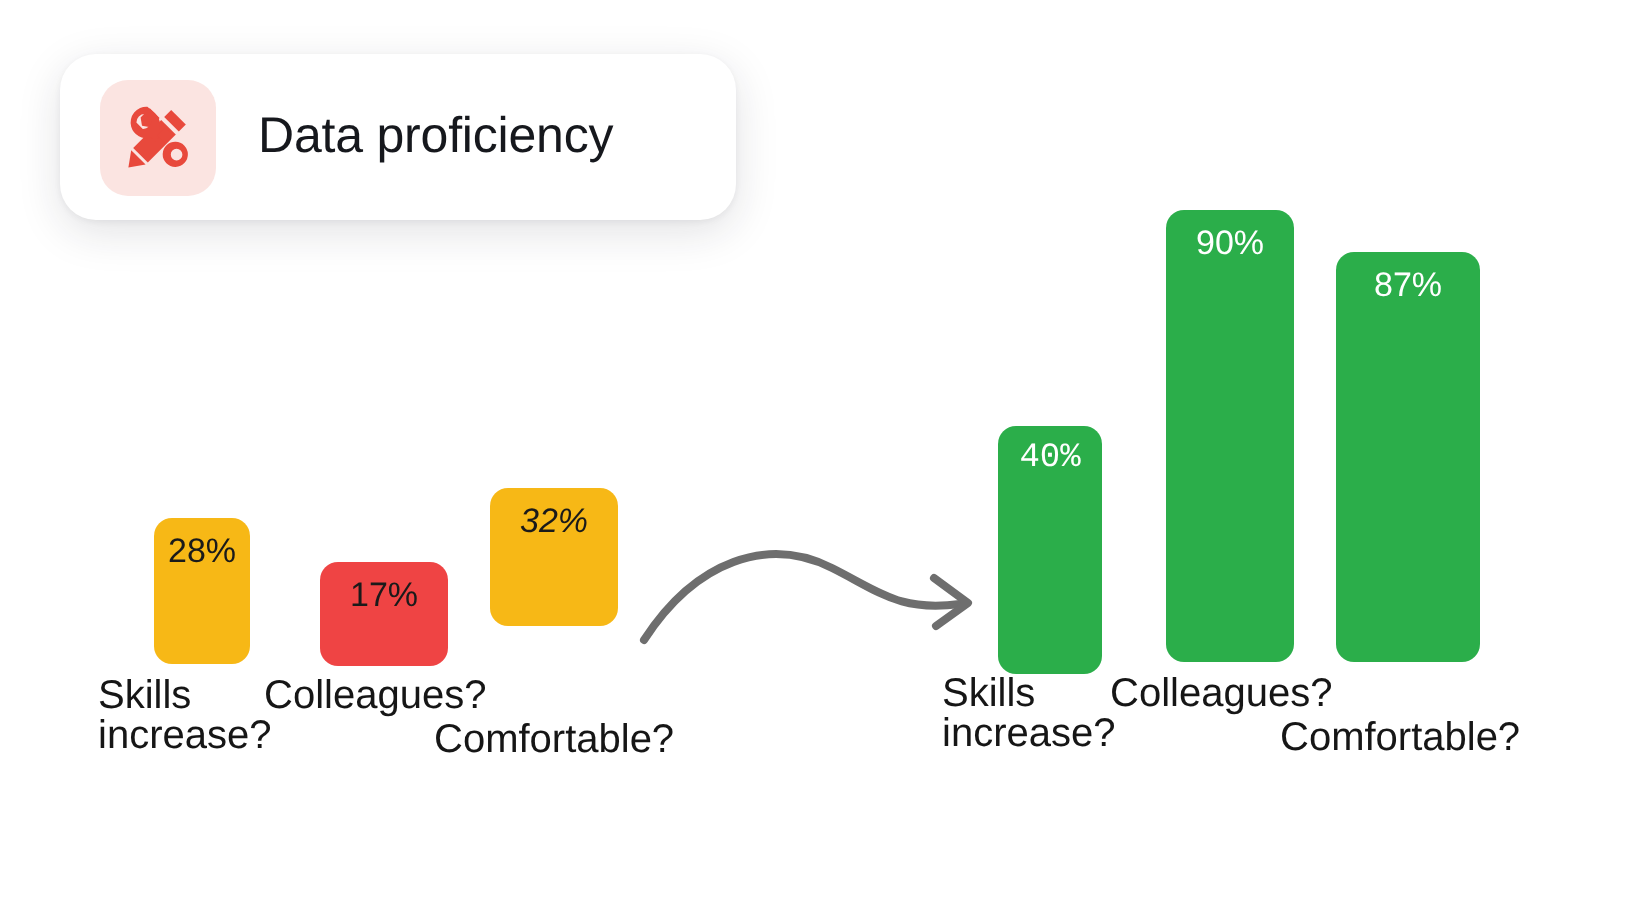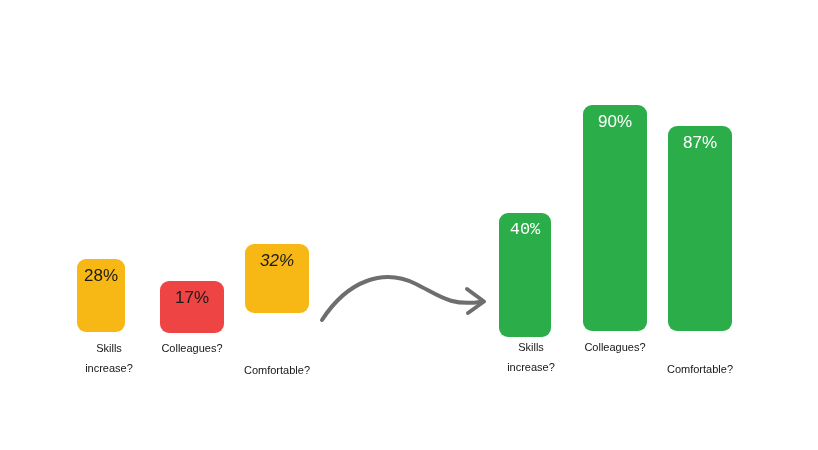--- a/index.html
+++ b/index.html
@@ -47,35 +47,60 @@
     line-height:19px;
   }
   .bar.amber{background:#F7B816;}
   .bar.red{background:#ef4444;}
   .bar.green{background:#2BAE4A;padding-left:36px;}
   .bar.amber .val,.bar.red .val{color:#1A1A1A;}
   .bar.green .val{color:#FFFFFF;}
 
   .cat{
     position:absolute;
-    font-size:11px;
+    font-size:20px;
     line-height:20px;
     color:#161616;
-    text-align:center;
     white-space:pre-line;
   }
 
   
   .arrow{position:absolute;left:312px;top:262px;width:185px;height:70px;}
 </style>
 </head>
 <body>
 
 <div class="stage">
 
+  <div class="card">
+    <div class="icon-tile">
+      <svg width="36" height="36" viewBox="0 0 36 36" aria-hidden="true">
+        <g fill="#E8493C">
+
+          <path d="M24.6 4.0 L31.9 11.3 L28.4 14.8 L21.1 7.5 Z"></path>
+          <path d="M19.6 9.0 L26.9 16.3 L12.9 30.3 L5.6 23.0 Z"></path>
+          <path d="M4.6 24.1 L11.8 31.3 L3.2 32.7 Z"></path>
+
+          <path d="M10.9 3.6 a7.6 7.6 0 0 0 -4.6 12.9 l14.2 14.2 a7.6 7.6 0 1 0 4.8 -4.8 L11.1 11.7 l4.2 -4.2 Z" fill="none" stroke="#E8493C" stroke-width="0"></path>
+          <path d="M13.9 3.1 L9.3 7.7 L10.0 11.9 L14.2 12.6 L18.8 8.0 Z"></path>
+        </g>
+        <g fill="#E8493C">
+
+          <path d="M12.7 2.4 a7.9 7.9 0 0 0 -8.1 10.0 a7.9 7.9 0 0 0 9.9 5.4 l1.9 1.9 l4.0 -4.0 l-1.9 -1.9
+                   a7.9 7.9 0 0 0 -2.0 -8.2 Z
+                   M11.5 6.0 l3.2 3.2 a4.2 4.2 0 0 1 -4.3 4.3 l-3.2 -3.2 a4.2 4.2 0 0 1 4.3 -4.3 Z"></path>
+
+          <path d="M17.6 16.7 l3.9 3.9 l4.0 -4.0 l-3.9 -3.9 Z"></path>
+          <path d="M22.4 21.5 a6.3 6.3 0 1 0 8.9 8.9 a6.3 6.3 0 0 0 -8.9 -8.9 Z
+                   M25.2 24.3 a2.9 2.9 0 1 1 4.1 4.1 a2.9 2.9 0 0 1 -4.1 -4.1 Z"></path>
+        </g>
+      </svg>
+    </div>
+    <div class="card-title">Data proficiency</div>
+  </div>
 
   <div class="group">
 
     <div class="bar amber" style="left:77px;top:259px;width:48px;height:73px;">
       <span class="val">28%</span>
     </div>
     <div class="cat" style="left:49px;top:338px;width:120px;">Skills
 increase?</div>
 
     <div class="bar red" style="left:160px;top:281px;width:64px;height:52px;">
@@ -102,19 +127,19 @@
       <span class="val">40%</span>
     </div>
     <div class="cat" style="left:471px;top:337px;width:120px;">Skills
 increase?</div>
 
     <div class="bar green" style="left:583px;top:105px;width:64px;height:226px;">
       <span class="val">90%</span>
     </div>
     <div class="cat" style="left:555px;top:337px;width:120px;">Colleagues?</div>
 
-    <div class="bar green" style="left:668px;top:126px;width:64px;height:205px;">
+    <div class="bar green" style="left:668px;top:126px;width:72px;height:205px;">
       <span class="val">87%</span>
     </div>
     <div class="cat" style="left:640px;top:359px;width:120px;">Comfortable?</div>
   </div>
 
 </div>
 
 </body></html>

